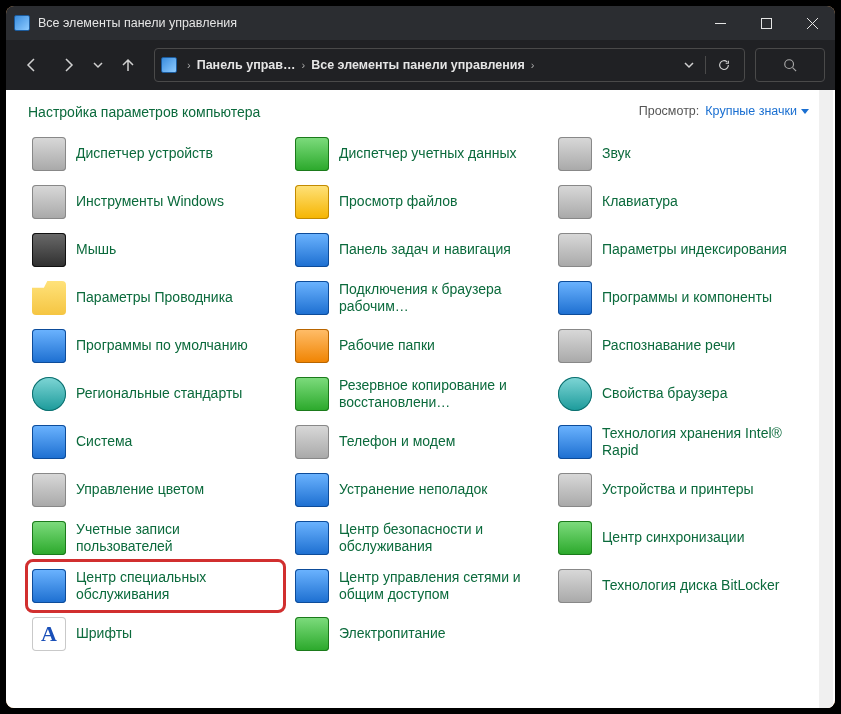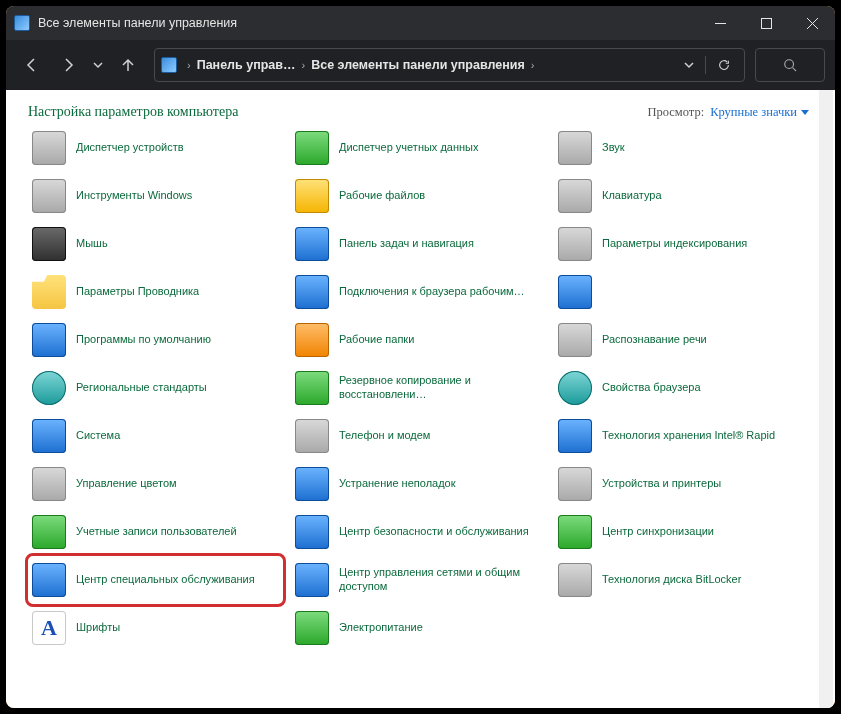--- a/index.html
+++ b/index.html
@@ -112,23 +112,22 @@
     width: 14px;
     height: 100%;
     background: #f0f0f0;
   }
   .content-inner {
     padding: 14px 26px 0 22px;
     height: 100%;
   }
   .header-row {
     display: flex;
-    align-items: flex-end;
-    margin-bottom: 4px;
-    font-family: Liberation Serif, serif;
+    align-items: flex-start;
+    margin-bottom: 10px;
   }
   .page-title {
     color: #0b6a3c;
     font-size: 14px;
     flex: 1;
   }
   .view-label {
     font-size: 12.5px;
     color: #555;
     margin-right: 6px;
@@ -162,21 +161,21 @@
     height: 54px;
     padding: 2px 4px;
   }
   .cp-icon {
     width: 34px; height: 34px;
     flex-shrink: 0;
     display:flex;align-items:center;justify-content:center;
   }
   .cp-label {
     color: #0b6a3c;
-    font-size: 11px;
+    font-size: 14px;
     line-height: 1.25;
     word-break: break-word;
   }
   
   .ic {
     width: 34px; height: 34px;
     border-radius: 4px;
   }
   .ic-gray { background: linear-gradient(#d9d9d9,#a8a8a8); box-shadow: inset 0 0 0 1px #888; }
   .ic-blue { background: linear-gradient(#6cb4ff,#1c6ed0); box-shadow: inset 0 0 0 1px #0d4c9a; }
@@ -305,21 +304,21 @@
             <div class="cp-item">
               <div class="cp-icon" style="position: relative;">
                 <div class="ic ic-gray"></div>
               </div>
               <div class="cp-label">Инструменты Windows</div>
             </div>
             <div class="cp-item">
               <div class="cp-icon" style="position: relative;">
                 <div class="ic ic-yellow"></div>
               </div>
-              <div class="cp-label">Рабочие файлов</div>
+              <div class="cp-label">Просмотр файлов</div>
             </div>
             <div class="cp-item">
               <div class="cp-icon" style="position: relative;">
                 <div class="ic ic-gray"></div>
               </div>
               <div class="cp-label">Клавиатура</div>
             </div>
             <div class="cp-item">
               <div class="cp-icon" style="position: relative;">
                 <div class="ic ic-dark"></div>
@@ -347,20 +346,21 @@
             <div class="cp-item">
               <div class="cp-icon" style="position: relative;">
                 <div class="ic ic-blue"></div>
               </div>
               <div class="cp-label">Подключения к браузера рабочим…</div>
             </div>
             <div class="cp-item">
               <div class="cp-icon" style="position: relative;">
                 <div class="ic ic-blue"></div>
               </div>
+              <div class="cp-label">Программы и компоненты</div>
             </div>
             <div class="cp-item">
               <div class="cp-icon" style="position: relative;">
                 <div class="ic ic-blue"></div>
               </div>
               <div class="cp-label">Программы по умолчанию</div>
             </div>
             <div class="cp-item">
               <div class="cp-icon" style="position: relative;">
                 <div class="ic ic-orange"></div>

